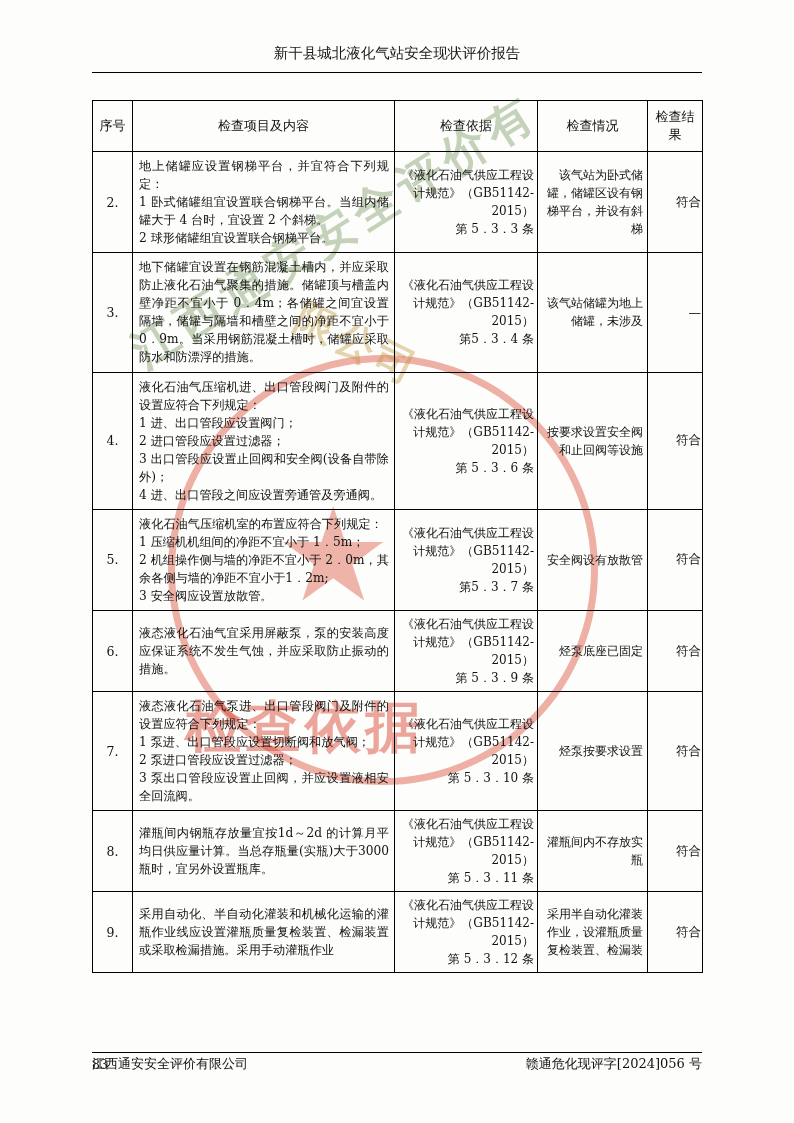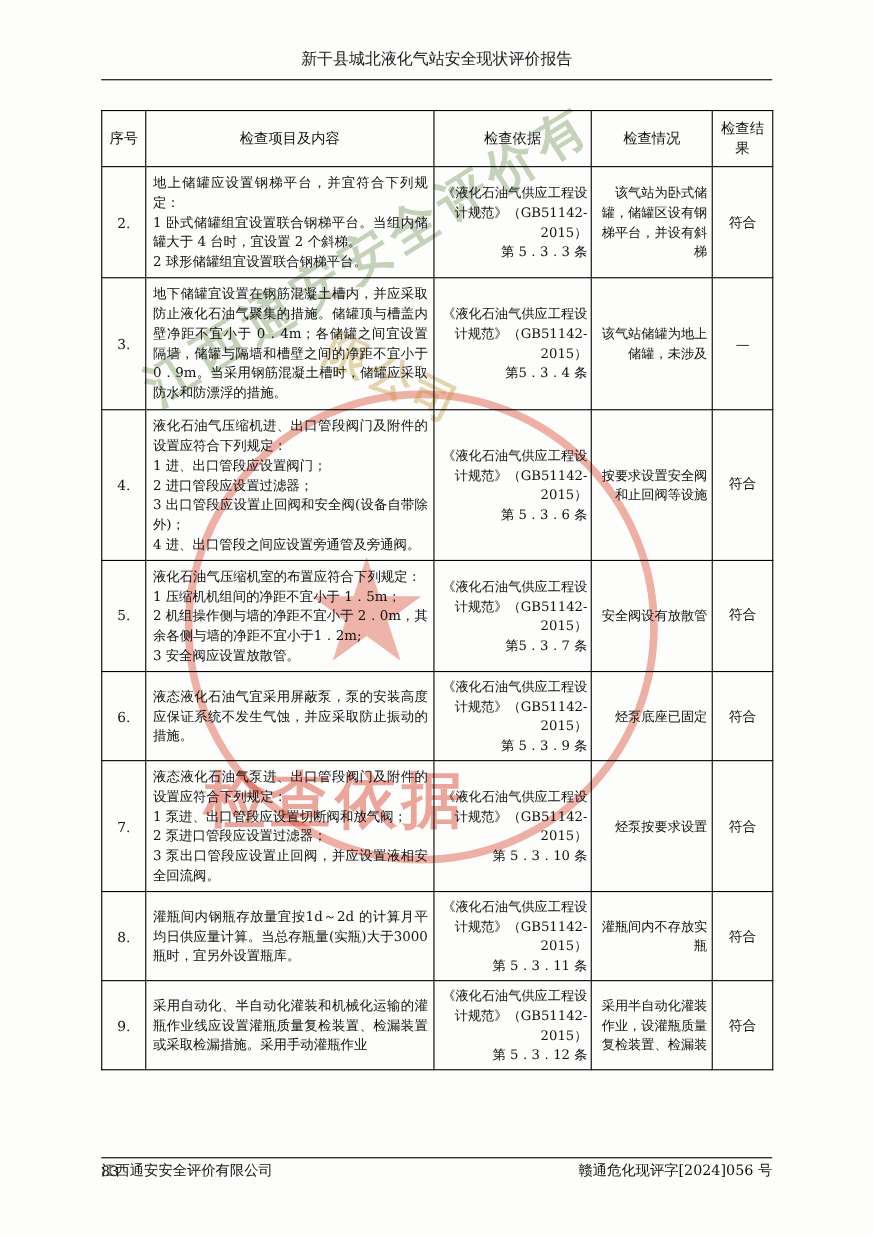--- a/index.html
+++ b/index.html
@@ -169,21 +169,21 @@
     padding: 4px 3px;
   }
   td.sit {
     font-size: 12px;
     line-height: 1.5;
     text-align: right;
     padding: 4px 4px;
   }
   td.res {
     font-size: 12.5px;
-    text-align: center;
+    text-align: right;
   }
   .nl { display: block; }
 
   
   .footer {
     position: absolute;
     left: 92px;
     top: 1055px;
     width: 610px;
     z-index: 10;

